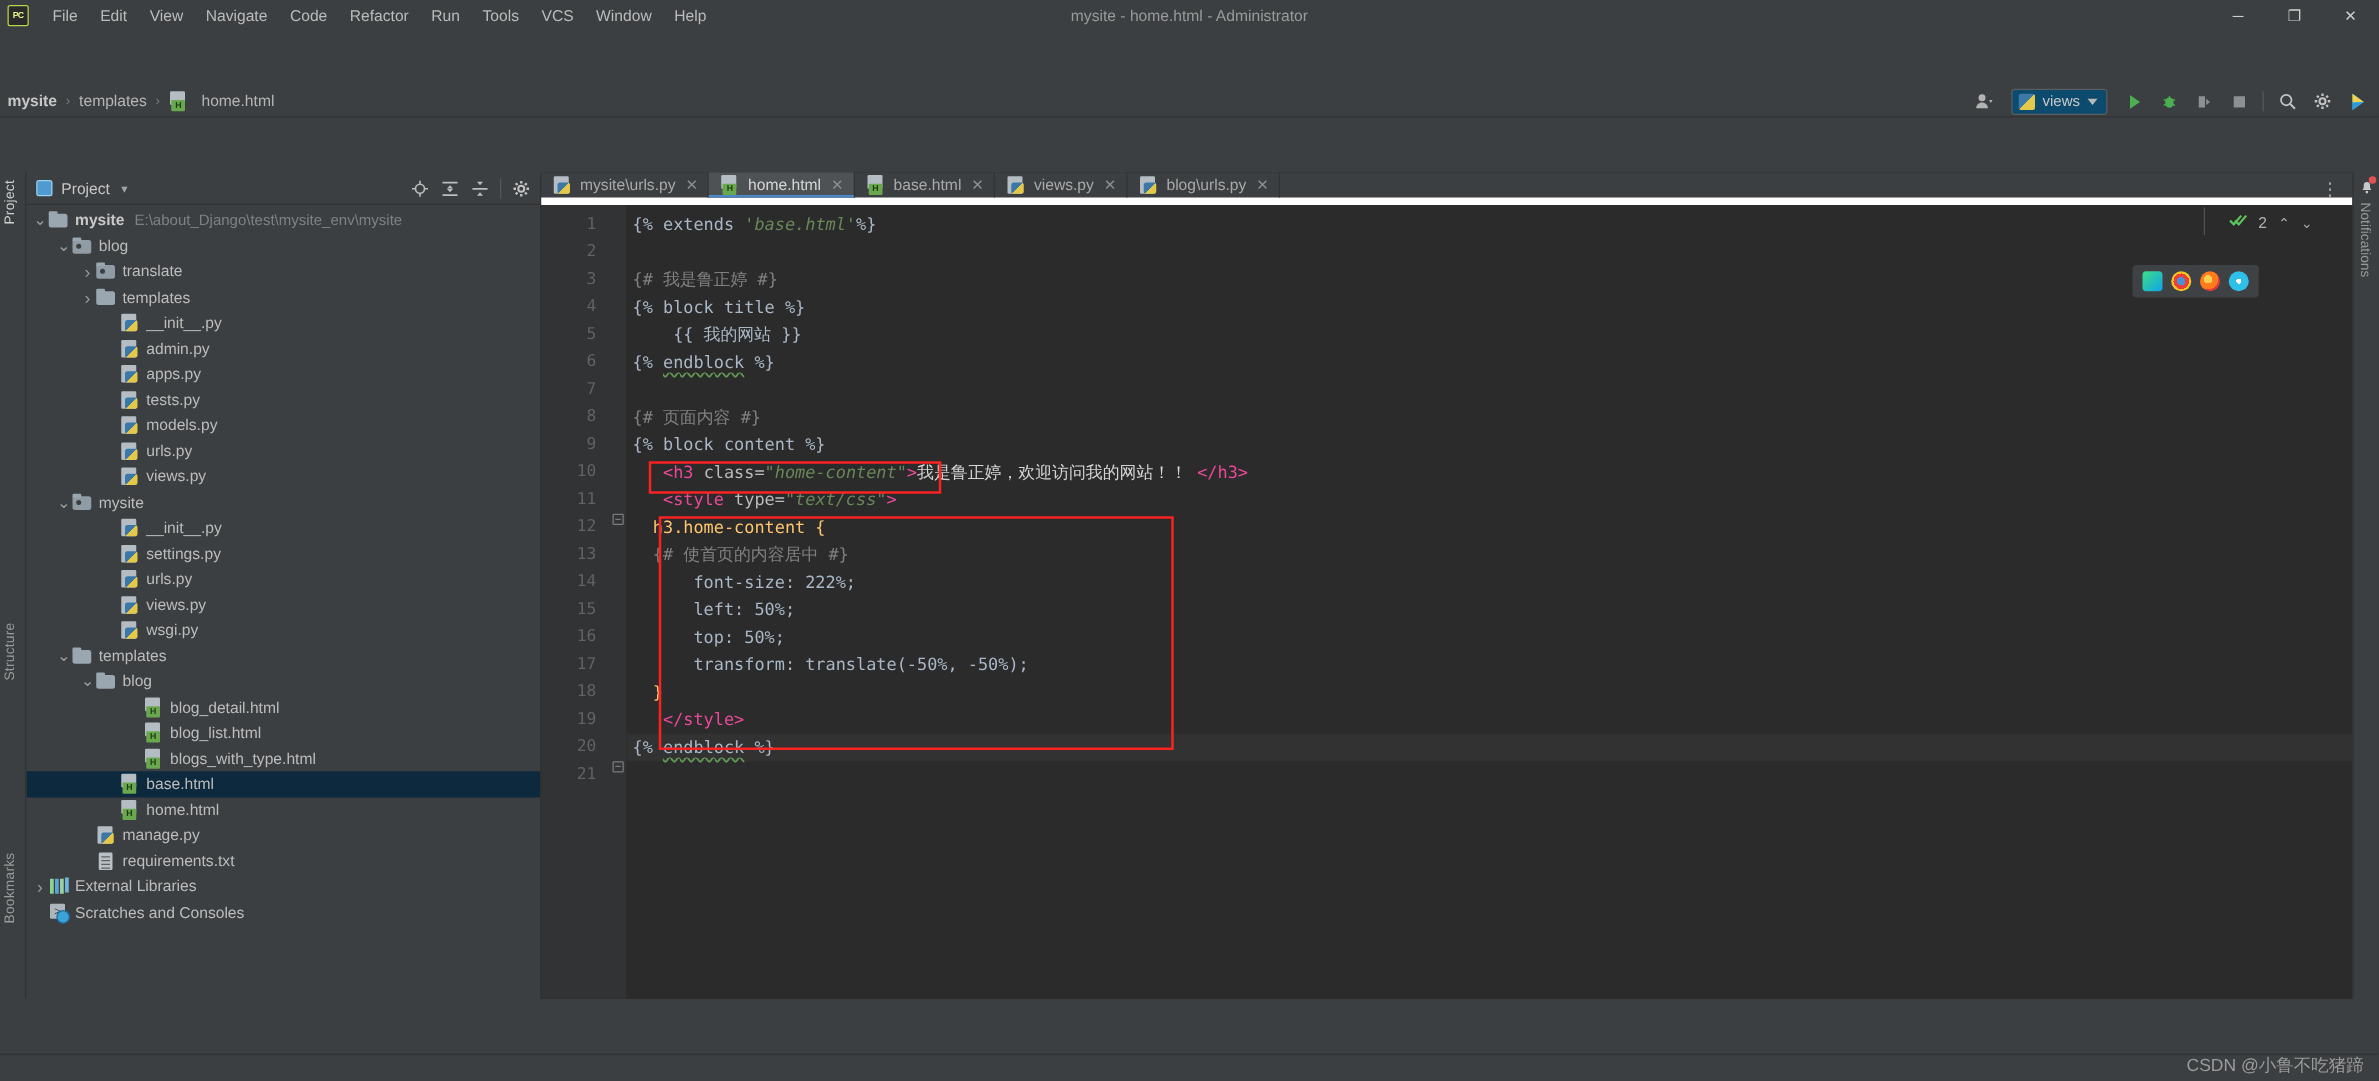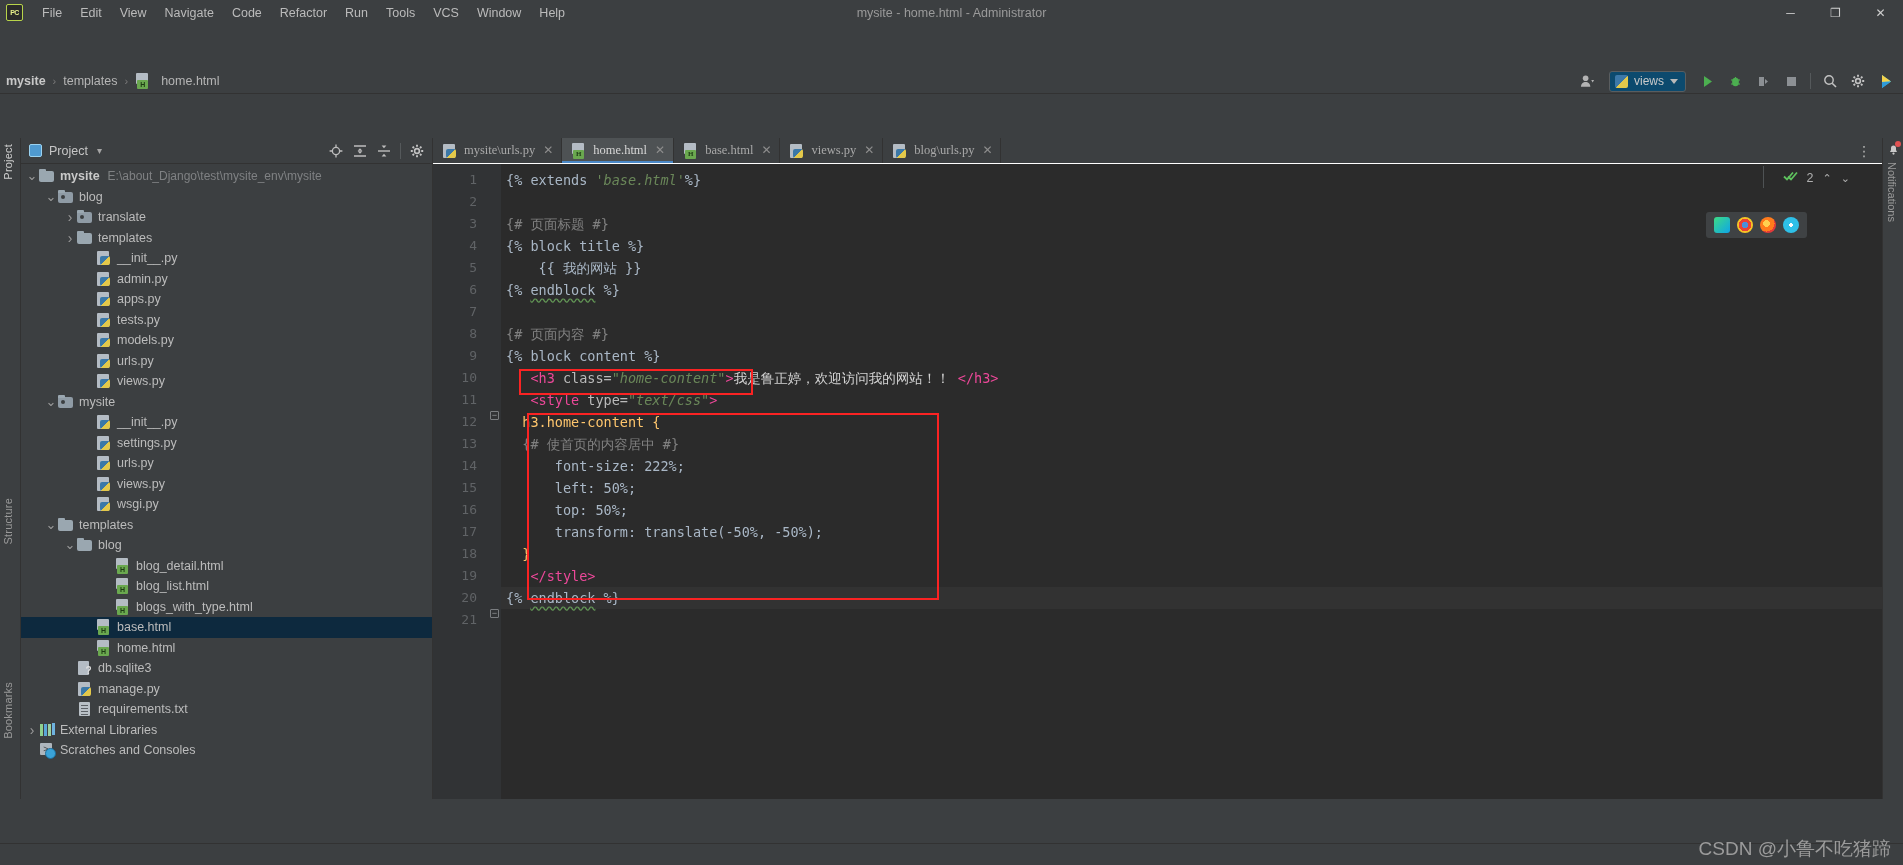--- a/index.html
+++ b/index.html
@@ -174,21 +174,21 @@
     background:#3aa3d8; border:1px solid #1d6e9c;
   }
   .node .name { color: #bcbcbc; }
   .node .name.bold { font-weight: bold; color: #c9c9c9; }
   .node .path { color: #7f8183; margin-left: 8px; font-size: 12px; }
 
   
   .editor-area { flex: 1; display: flex; flex-direction: column; min-width: 0; background: #2b2b2b; position: relative; }
   .tabbar {
     height: 26px; flex: 0 0 26px; background: #3c3f41; display: flex; align-items: stretch;
-    position: relative; border-bottom: 1px solid #ffffff; font-family: Liberation Serif, serif;
+    position: relative; border-bottom: 6px solid #ffffff;
   }
   .tab {
     display: flex; align-items: center; gap: 6px; padding: 0 8px 0 9px;
     color: #a9a9a9; font-size: 12.5px; position: relative; border-right: 1px solid #323232;
   }
   .tab.active { background: #4e5254; color: #d6d6d6; }
   .tab.active::after {
     content:''; position:absolute; left:0; right:0; bottom:0; height:2px; background:#4a88c7;
   }
   .tab .x { color: #8e8e8e; font-size: 12px; margin-left: 2px; }
@@ -266,21 +266,21 @@
   }
   .rs-dot { position:absolute; top:3px; left:12px; width:6px; height:6px; border-radius:50%; background:#e05252; }
   .rs-label {
     position: absolute; top: 24px; left: 3px; color: #9a9a9a; font-size: 11px;
     writing-mode: vertical-rl; white-space: nowrap;
   }
 
   
   .statusbar { height: 22px; flex: 0 0 22px; background: #3c3f41; border-top: 1px solid #323232; position: relative; }
   .watermark {
-    position: absolute; right: 12px; bottom: 3px; color: #9b9b9b; font-size: 19px;
+    position: absolute; right: 12px; bottom: 3px; color: #9b9b9b; font-size: 14px;
   }
 </style>
 </head>
 <body>
 
 <div class="app">
 
   <div class="titlebar">
     <div class="app-logo">PC</div>
     <div class="menubar">
@@ -544,25 +544,20 @@
           </div>
           <div class="node selected" style="padding-left: 61px;">
             <span class="arrow none"></span>
             <span class="ico html"></span>
             <span class="name">base.html</span>
           </div>
           <div class="node" style="padding-left: 61px;">
             <span class="arrow none"></span>
             <span class="ico html"></span>
             <span class="name">home.html</span>
-          </div>
-          <div class="node" style="padding-left: 42px;">
-            <span class="arrow none"></span>
-            <span class="ico db"></span>
-            <span class="name">db.sqlite3</span>
           </div>
           <div class="node" style="padding-left: 42px;">
             <span class="arrow none"></span>
             <span class="ico py"></span>
             <span class="name">manage.py</span>
           </div>
           <div class="node" style="padding-left: 42px;">
             <span class="arrow none"></span>
             <span class="ico txt"></span>
             <span class="name">requirements.txt</span>
@@ -639,21 +634,21 @@
           </div>
         <div class="foldcol">
           <div class="fold" style="top:247px;"></div>
           <div class="fold" style="top:445px;"></div>
         </div>
         <div class="code" id="code-lines">
           <div class="annot" id="annot-line10"></div>
           <div class="annot" id="annot-css"></div>
         <div class="cline"><span class="tok-tpl">{% extends </span><span class="tok-str">'base.html'</span><span class="tok-tpl">%}</span></div>
             <div class="cline">&nbsp;</div>
-            <div class="cline"><span class="tok-cmt">{# 页面标题 #}</span></div>
+            <div class="cline"><span class="tok-cmt">{# 我是鲁正婷 #}</span></div>
             <div class="cline"><span class="tok-tpl">{% block title %}</span></div>
             <div class="cline"><span class="tok-tpl">    {{ 我的网站 }}</span></div>
             <div class="cline"><span class="tok-tpl">{% </span><span class="tok-tpl squig">endblock</span><span class="tok-tpl"> %}</span></div>
             <div class="cline">&nbsp;</div>
             <div class="cline"><span class="tok-cmt">{# 页面内容 #}</span></div>
             <div class="cline"><span class="tok-tpl">{% block content %}</span></div>
             <div class="cline"><span class="tok-tag">   &lt;h3 </span><span class="tok-attr">class=</span><span class="tok-str">"home-content"</span><span class="tok-tag">&gt;</span><span class="tok-txt">我是鲁正婷，欢迎访问我的网站！！</span><span class="tok-tag"> &lt;/h3&gt;</span></div>
             <div class="cline"><span class="tok-tag">   &lt;style </span><span class="tok-attr">type=</span><span class="tok-str">"text/css"</span><span class="tok-tag">&gt;</span></div>
             <div class="cline"><span class="tok-css-sel">  h3.home-content {</span></div>
             <div class="cline"><span class="tok-cmt">  {# 使首页的内容居中 #}</span></div>

